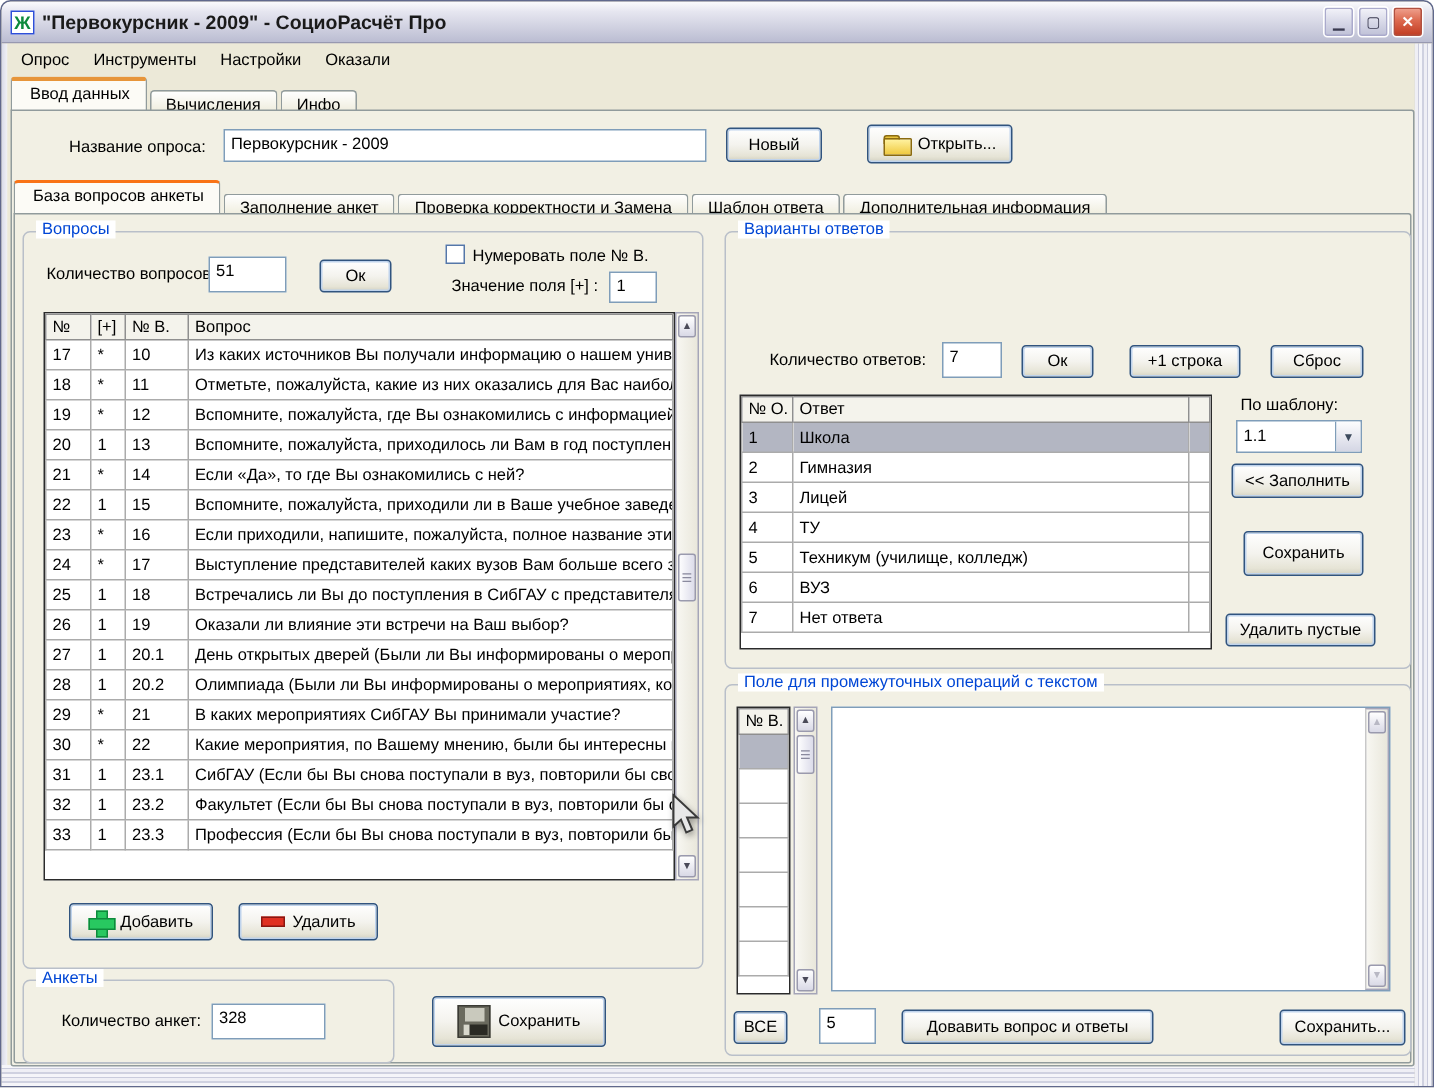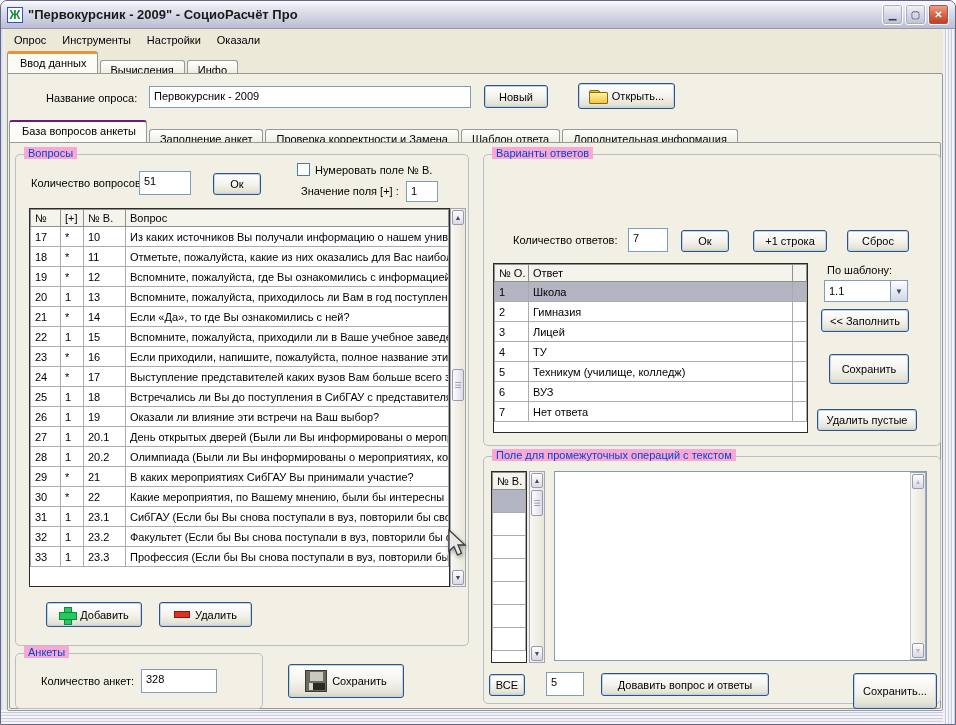--- a/index.html
+++ b/index.html
@@ -44,21 +44,21 @@
 
   
   .lbl { position:absolute; white-space:nowrap; }
   .tbox { position:absolute; background:#fff; border:1px solid #7F9DB9; padding:3px 4px; font-size:11px;
           font-family:"Liberation Sans",sans-serif; white-space:nowrap; overflow:hidden; }
   .btn { position:absolute; border:1px solid #31547F; border-radius:3px; cursor:default;
     background:linear-gradient(180deg,#FFFFFF 0%,#F4F3EE 50%,#E6E4D6 85%,#D4D2C2 100%);
     box-shadow:0 0 0 1px #BFD3EC inset; display:flex; align-items:center; justify-content:center;
     font-size:11px; gap:5px; white-space:nowrap; }
   .group { position:absolute; border:1px solid #B9BFC9; border-radius:5px; }
-  .group > .cap { position:absolute; top:-8px; left:8px; background:#f9a8d4; padding:0 4px; color:#0046D5; }
+  .group > .cap { position:absolute; top:-8px; left:8px; background:#ffffff; padding:0 4px; color:#0046D5; }
 
   
   table.grid { border-collapse:collapse; table-layout:fixed; width:100%; background:#fff; }
   table.grid th { background:#F4F3EC; font-weight:normal; text-align:left; }
   table.grid th, table.grid td { border:1px solid #8F8F8F; border-top:none; padding:2px 4px;
     white-space:nowrap; overflow:hidden; font-size:11px; }
   table.grid tr:first-child th { border-top:1px solid #8F8F8F; }
   table.grid td { border-color:#ABABAB; }
   .gridwrap { position:absolute; border:1px solid #2B2B2B; background:#fff; overflow:hidden; }
   tr.sel td { background:#B3B6C2; }
@@ -135,21 +135,21 @@
 
   <span class="lbl" style="left:45px; top:91px;">Название опроса:</span>
   <div class="tbox" style="left:148px; top:85px; width:322px; height:22px;">Первокурсник - 2009</div>
   <div class="btn" style="left:483px; top:84px; width:64px; height:23px;">Новый</div>
   <div class="btn" style="left:577px; top:82px; width:97px; height:26px;">
     <span class="icon-folder"></span>
     <span>Открыть...</span>
   </div>
 
   <div class="maintabs" style="top:119px; left:8px;">
-    <div class="tab active" style="border-top:2px solid #701a75;">База вопросов анкеты</div>
+    <div class="tab active" style="border-top:2px solid #f97316;">База вопросов анкеты</div>
     <div class="tab">Заполнение анкет</div>
     <div class="tab">Проверка корректности и Замена</div>
     <div class="tab">Шаблон ответа</div>
     <div class="tab">Дополнительная информация</div>
   </div>
   <div class="page" style="top:141px; left:8px; width:932px; height:567px;"></div>
 
   <div class="group" style="left:14px; top:153px; width:454px; height:492px;">
     <span class="cap">Вопросы</span>
   </div>
@@ -427,18 +427,18 @@
   </div>
   <div class="tbox" style="left:553px; top:470px; width:373px; height:190px;"></div>
   <div class="sb" style="left:909px; top:471px; height:188px; border-left:1px solid #C8C8C8;">
     <div class="sb-btn dis" style="top:1px;">▲</div>
     <div class="sb-btn dis" style="bottom:1px;">▼</div>
   </div>
 
   <div class="btn" style="left:488px; top:673px; width:36px; height:22px;">ВСЕ</div>
   <div class="tbox" style="left:545px; top:671px; width:38px; height:24px;">5</div>
   <div class="btn" style="left:600px; top:672px; width:168px; height:23px;">Довавить вопрос и ответы</div>
-  <div class="btn" style="left:852px; top:672px; width:84px; height:36px;">Сохранить...</div>
+  <div class="btn" style="left:852px; top:672px; width:84px; height:24px;">Сохранить...</div>
 
   <svg class="cursor" style="left:446px; top:528px;" width="22" height="30" viewBox="0 0 22 30">
     <path d="M2,1 L2,22 L7,17.5 L10.5,26 L14.5,24.2 L11,16 L18,16 Z" fill="#E8E8E8" stroke="#3A3A3A" stroke-width="1.3"></path>
   </svg>
 </div>
 
 </body></html>

